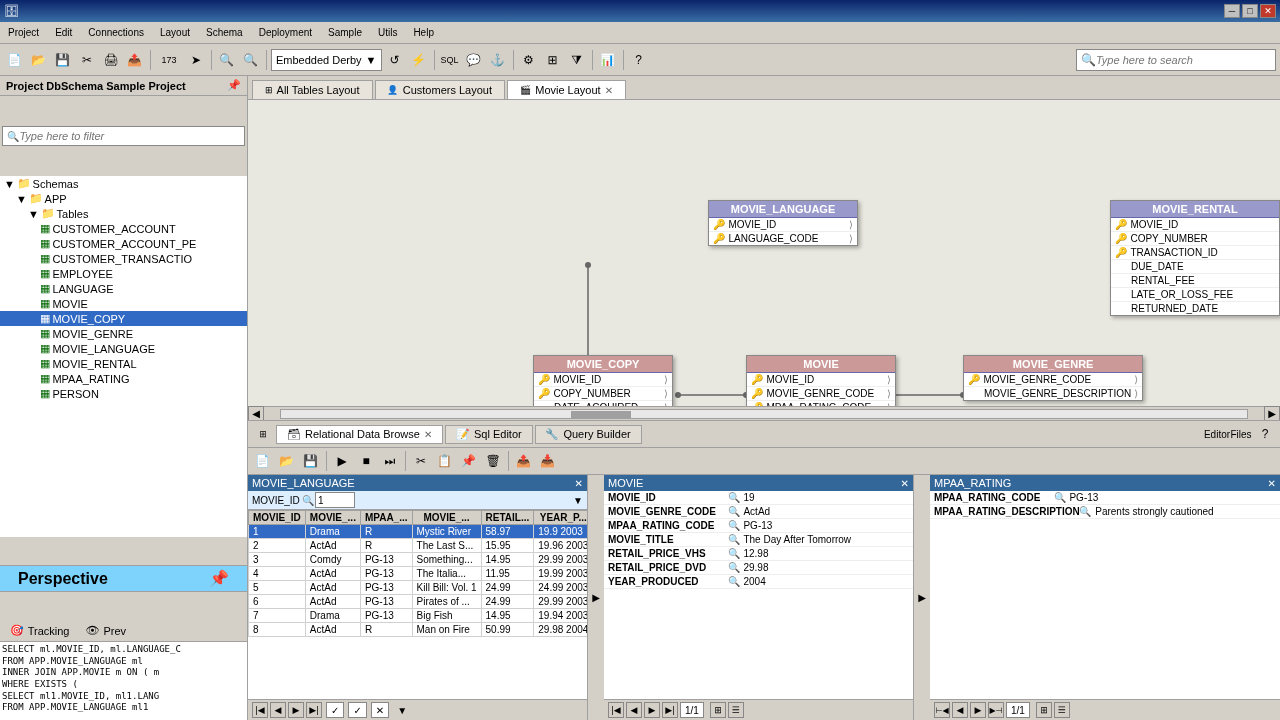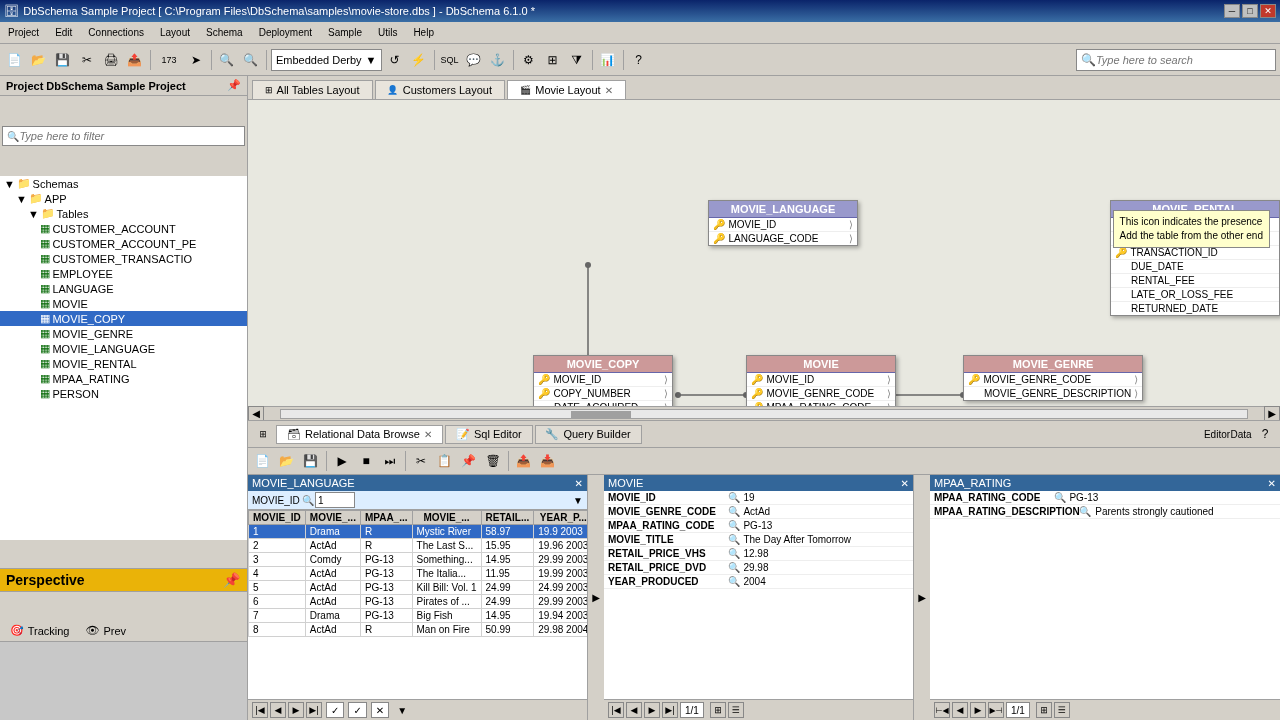--- a/index.html
+++ b/index.html
@@ -30,21 +30,21 @@
     #left-panel { width: 248px; background: #d4d0c8; border-right: 1px solid #a0a0a0; display: flex; flex-direction: column; gap: 28px; }
     #project-header { background: #d4d0c8; padding: 3px 6px; border-bottom: 1px solid #a0a0a0; display: flex; align-items: center; justify-content: space-between; font-size: 11px; font-weight: bold; }
     #filter-box { padding: 2px 4px; border-bottom: 1px solid #a0a0a0; display: flex; align-items: center; background: white; margin: 2px; border: 1px solid #888; height: 20px; }
     #filter-box input { border: none; outline: none; font-size: 11px; width: 100%; color: #888; font-style: italic; }
     #tree-panel { flex: 1; overflow-y: auto; background: white; }
     .tree-item { padding: 1px 4px; display: flex; align-items: center; gap: 2px; cursor: pointer; font-size: 11px; white-space: nowrap; }
     .tree-item.selected { background: #316ac5; color: white; }
     .tree-indent-1 { padding-left: 16px; }
     .tree-indent-2 { padding-left: 28px; }
     .tree-indent-3 { padding-left: 40px; }
-    #perspective-header { background: #eab308; padding: 3px 6px; border-top: 1px solid #a0a0a0; border-bottom: 1px solid #a0a0a0; display: flex; align-items: center; justify-content: space-between; font-size: 14px; font-weight: bold; }
+    #perspective-header { background: #7dd3fc; padding: 3px 18px; border-top: 1px solid #a0a0a0; border-bottom: 1px solid #a0a0a0; display: flex; align-items: center; justify-content: space-between; font-size: 16px; font-weight: bold; }
     #perspective-panel { height: 100px; background: #c8c8c8; display: flex; flex-direction: column; }
     #preview-area { flex: 1; background: #fff; padding: 2px; font-size: 10px; overflow: hidden; }
     
     
     #content-area { flex: 1; display: flex; flex-direction: column; background: #d4d0c8; overflow: hidden; }
     
     
     #layout-tabs { display: flex; align-items: flex-end; padding: 4px 4px 0; gap: 2px; background: #d4d0c8; border-bottom: 1px solid #a0a0a0; }
     .layout-tab { padding: 3px 12px; border: 1px solid #a0a0a0; border-bottom: none; background: #e8e4dc; cursor: pointer; font-size: 11px; display: flex; align-items: center; gap: 4px; }
     .layout-tab.active { background: white; }
@@ -107,21 +107,20 @@
     
     
     #diagram-svg { position: absolute; top: 0; left: 0; width: 100%; height: 100%; pointer-events: none; }
   </style>
 </head>
 <body>
 
 <div id="title-bar">
   <div id="title-bar-title">
     <span style="font-size:12px;">🗄</span>
-    <span>DbSchema Sample Project [ C:\Program Files\DbSchema\samples\movie-store.dbs ] - DbSchema 6.1.0 *</span>
   </div>
   <div id="title-bar-controls">
     <div class="title-btn">─</div>
     <div class="title-btn">□</div>
     <div class="title-btn" style="background:#c0392b;color:white;">✕</div>
   </div>
 </div>
 
 <div id="menu-bar">
   <div class="menu-item">Project</div>
@@ -260,20 +259,30 @@
       <div style="display:flex; padding:2px 4px; gap:4px; background:#d4d0c8; border-bottom:1px solid #a0a0a0;">
         <div class="tracking-btn">
           <span>🎯</span>
           <span>Tracking</span>
         </div>
         <div class="tracking-btn">
           <span>👁</span>
           <span>Prev</span>
         </div>
       </div>
+      <div id="preview-area">
+        <div class="preview-text">
+          <div>SELECT ml.MOVIE_ID, ml.LANGUAGE_C</div>
+          <div>FROM APP.MOVIE_LANGUAGE ml</div>
+          <div>  INNER JOIN APP.MOVIE m ON ( m</div>
+          <div>WHERE EXISTS (</div>
+          <div>  SELECT ml1.MOVIE_ID, ml1.LANG</div>
+          <div>  FROM APP.MOVIE_LANGUAGE ml1</div>
+        </div>
+      </div>
     </div>
   </div>
 
   <div id="content-area">
 
     <div id="layout-tabs">
       <div class="layout-tab">
         <span style="font-size:9px;">⊞</span>
         <span>All Tables Layout</span>
       </div>
@@ -399,24 +408,20 @@
         <div class="db-table-row">
           <span style="width:13px;"></span>
           <span>LATE_OR_LOSS_FEE</span>
         </div>
         <div class="db-table-row">
           <span style="width:13px;"></span>
           <span>RETURNED_DATE</span>
         </div>
       </div>
 
-      <div id="tooltip-box">
-        <div>This icon indicates the presence</div>
-        <div>Add the table from the other end</div>
-      </div>
 
       <div id="diag-hscroll" style="position:absolute;bottom:0;left:0;right:0;">
         <div class="scroll-arrow">◀</div>
         <div class="hscroll-track">
           <div class="hscroll-thumb"></div>
         </div>
         <div class="scroll-arrow">▶</div>
       </div>
     </div>
 
@@ -432,21 +437,21 @@
         <div class="bottom-tab">
           <span>📝</span>
           <span>Sql Editor</span>
         </div>
         <div class="bottom-tab">
           <span>🔧</span>
           <span>Query Builder</span>
         </div>
         <div style="margin-left:auto;display:flex;align-items:center;gap:2px;">
           <div class="tb-btn" style="font-size:10px;">Editor</div>
-          <div class="tb-btn" style="font-size:10px;">Data</div>
+          <div class="tb-btn" style="font-size:10px;">Files</div>
           <div class="tb-btn">?</div>
         </div>
       </div>
 
       <div id="bottom-toolbar">
         <div class="tb-btn">📄</div>
         <div class="tb-btn">📂</div>
         <div class="tb-btn">💾</div>
         <div class="tb-separator"></div>
         <div class="tb-btn">▶</div>

